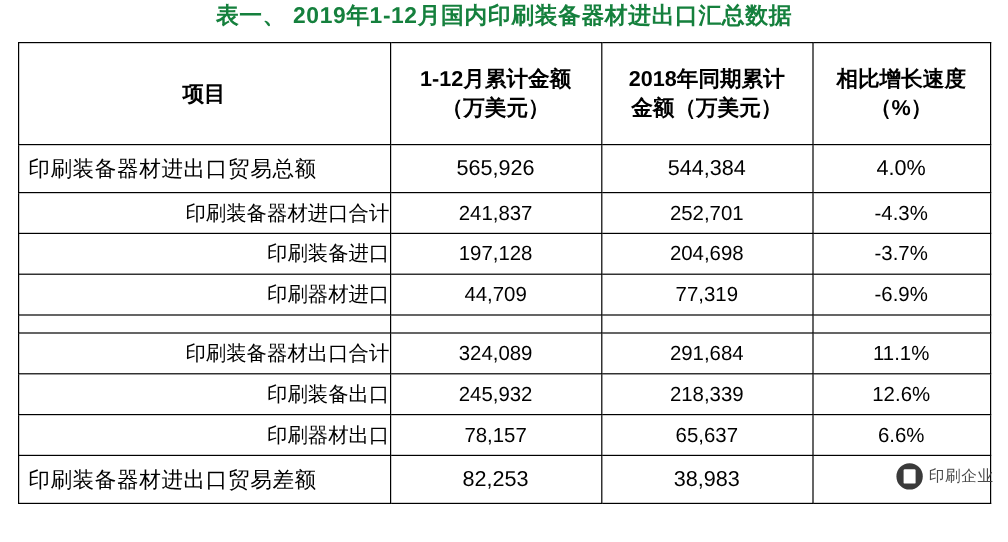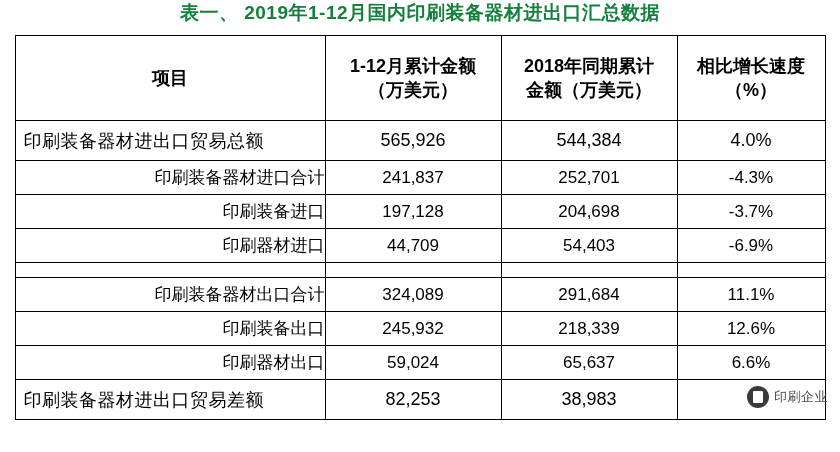--- a/index.html
+++ b/index.html
@@ -173,21 +173,21 @@
       <tr>
         <td class="label">印刷装备进口</td>
         <td class="num">197,128</td>
         <td class="num">204,698</td>
         <td class="pct">-3.7%</td>
       </tr>
 
       <tr>
         <td class="label">印刷器材进口</td>
         <td class="num">44,709</td>
-        <td class="num">54,403</td>
+        <td class="num">77,319</td>
         <td class="pct">-6.9%</td>
       </tr>
 
       <tr class="spacer">
         <td></td>
         <td></td>
         <td></td>
         <td></td>
       </tr>
 
@@ -200,21 +200,21 @@
 
       <tr>
         <td class="label">印刷装备出口</td>
         <td class="num">245,932</td>
         <td class="num">218,339</td>
         <td class="pct">12.6%</td>
       </tr>
 
       <tr>
         <td class="label">印刷器材出口</td>
-        <td class="num">59,024</td>
+        <td class="num">78,157</td>
         <td class="num">65,637</td>
         <td class="pct">6.6%</td>
       </tr>
 
       <tr class="total">
         <td class="label">印刷装备器材进出口贸易差额</td>
         <td class="num">82,253</td>
         <td class="num">38,983</td>
         <td class="pct"></td>
       </tr>

